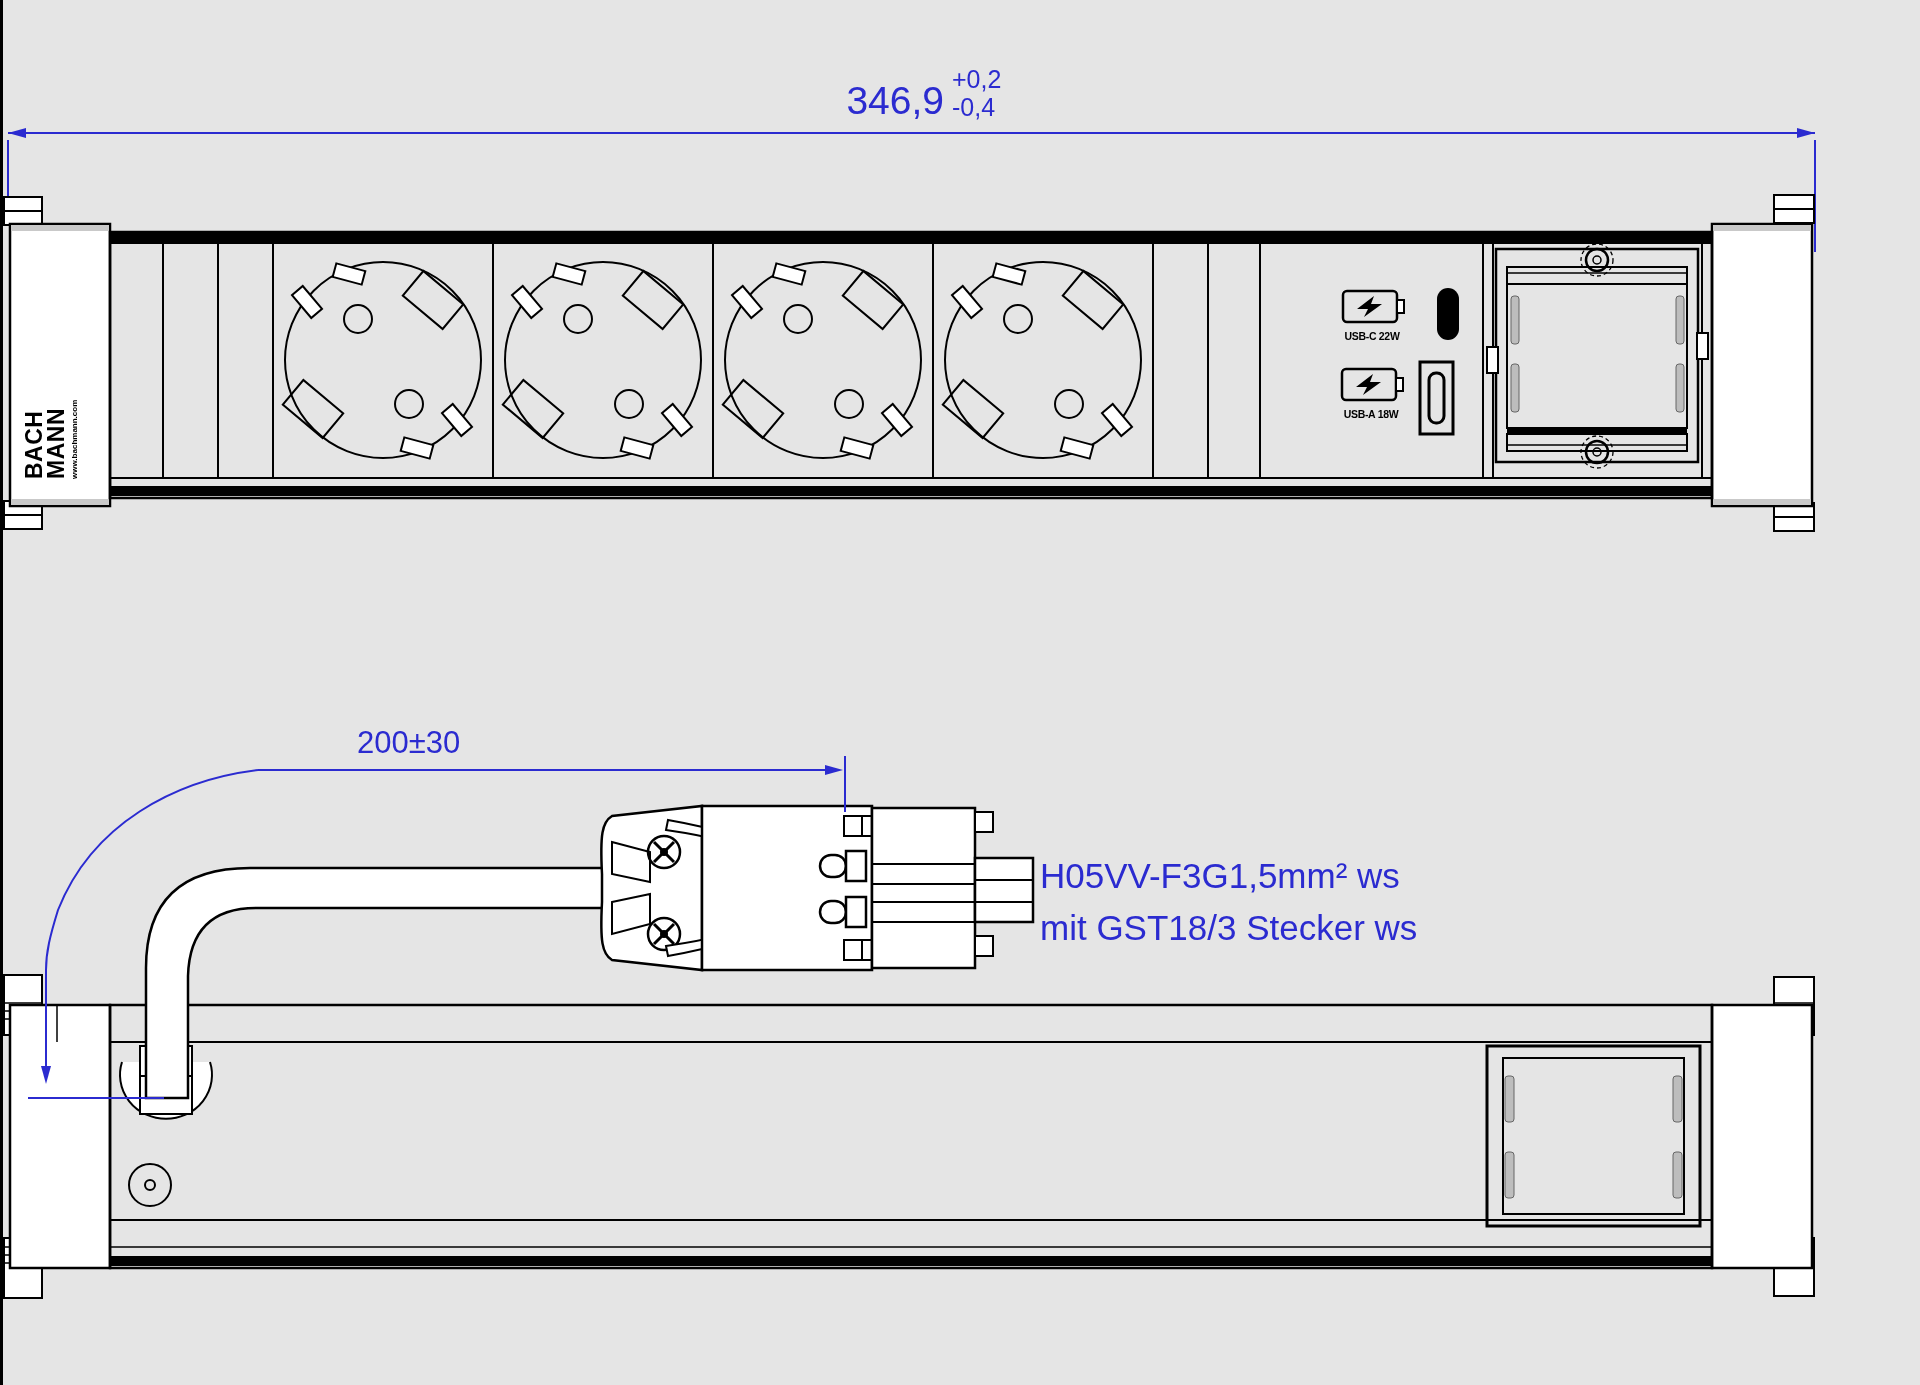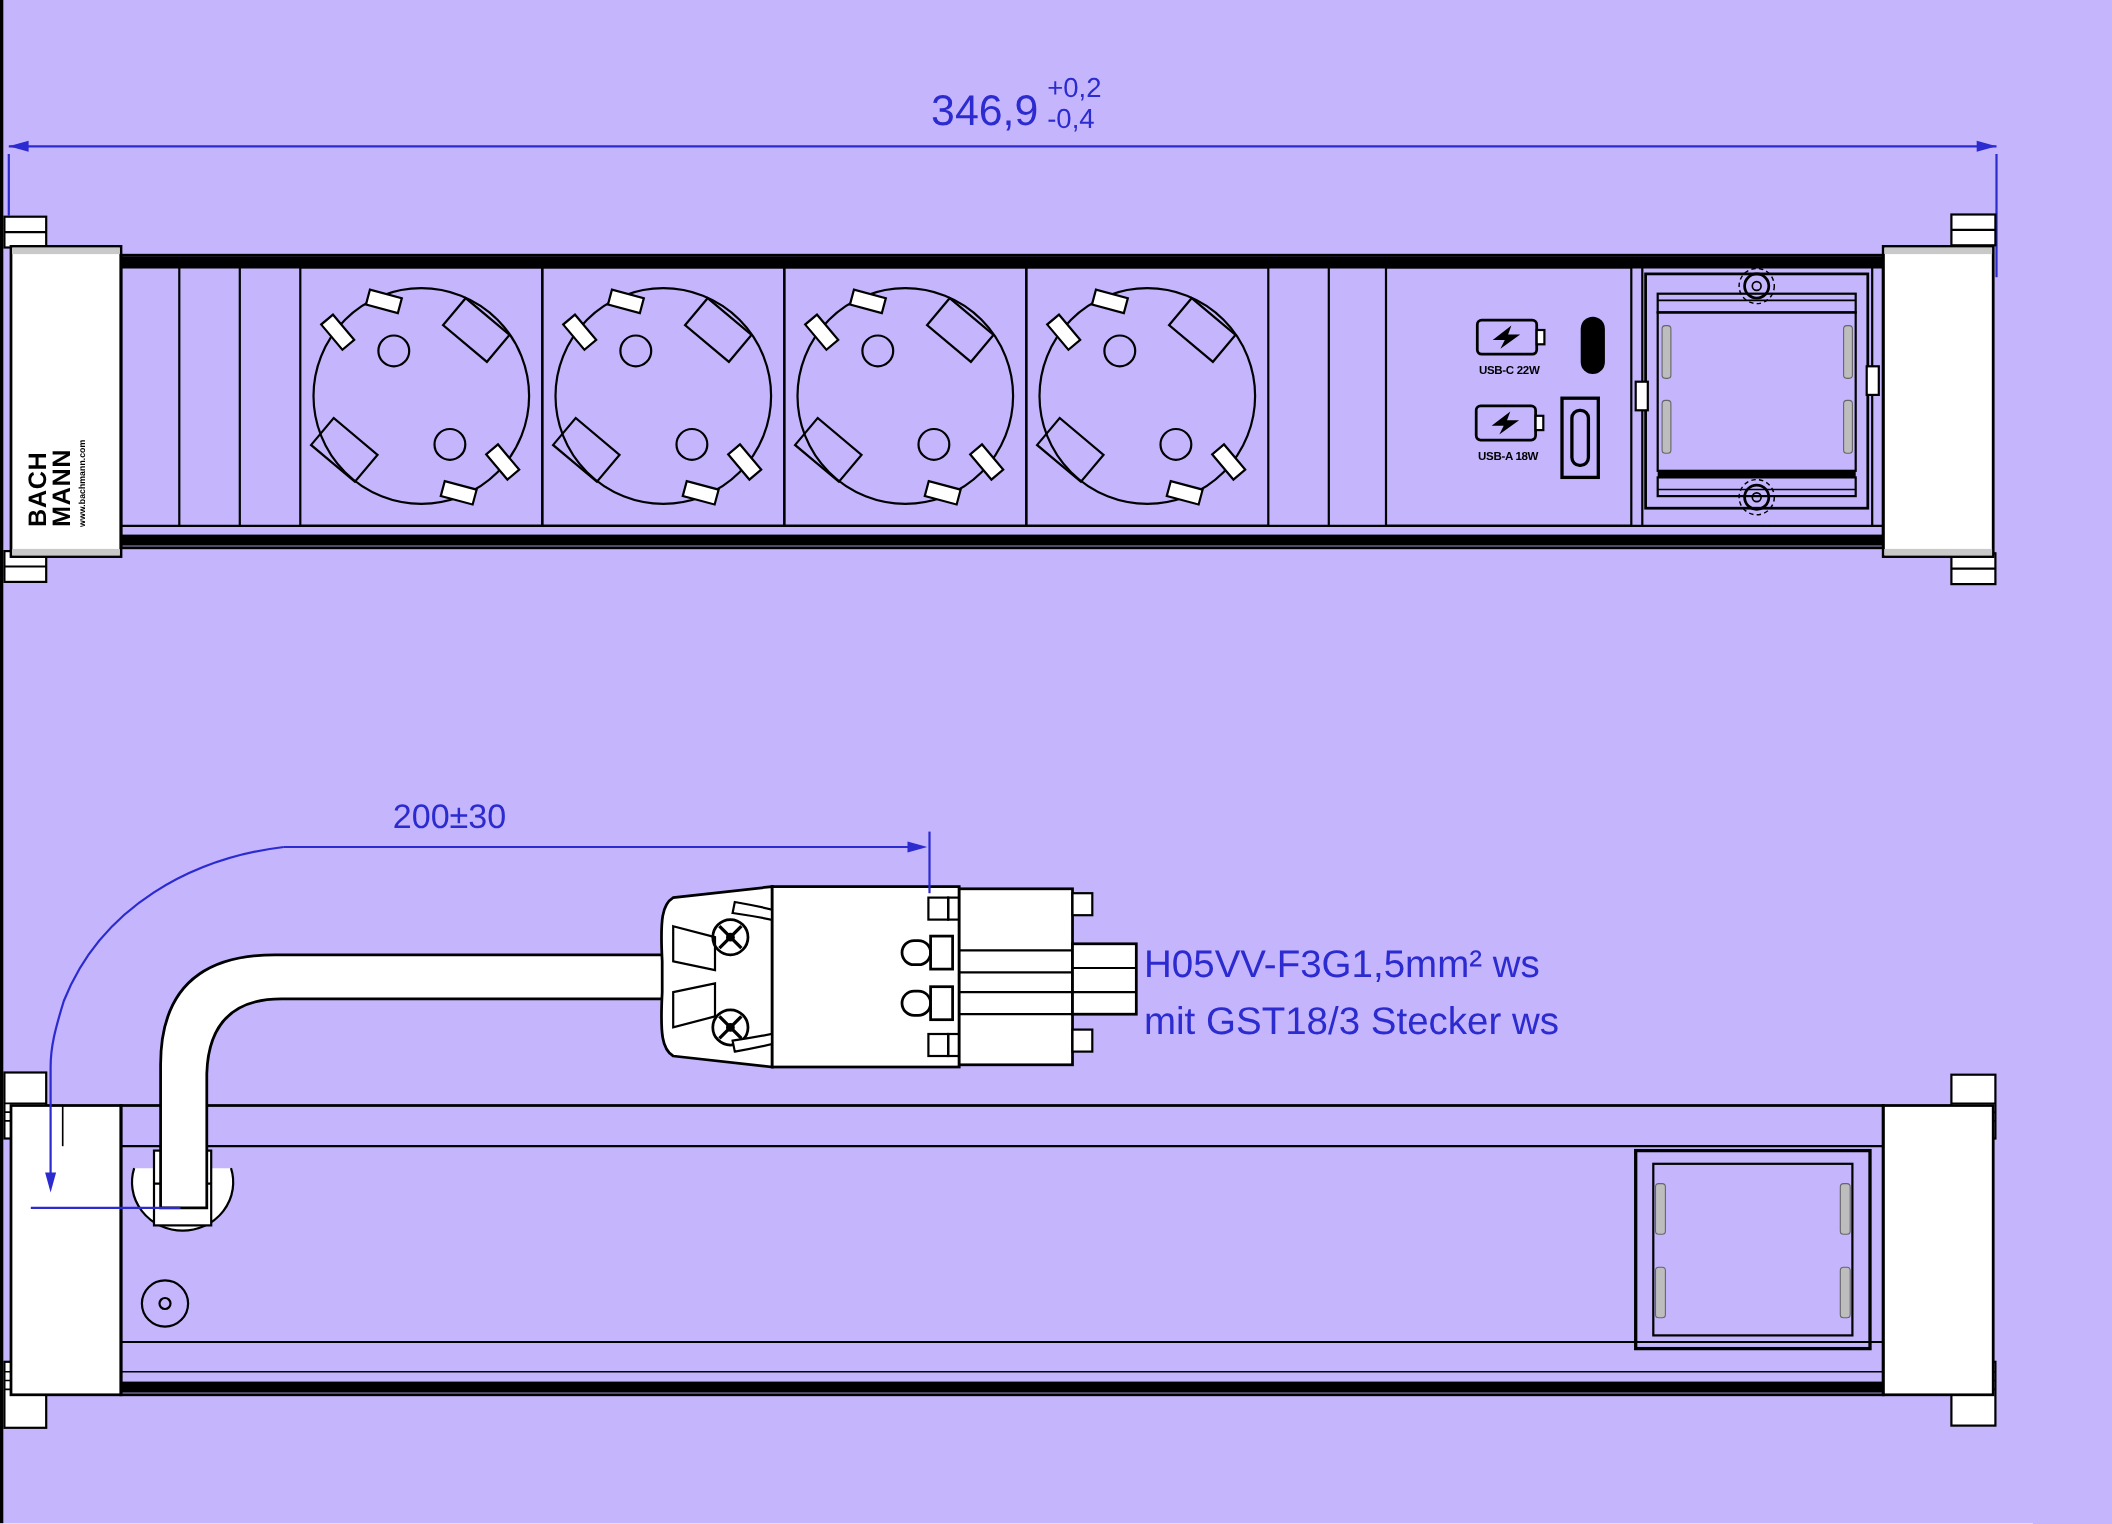--- a/index.html
+++ b/index.html
@@ -1,16 +1,16 @@
 <!DOCTYPE html>
 <html><head>
 <meta charset="utf-8">
 <style>
   html,body{margin:0;padding:0;background:#fff;}
-  .stage{position:relative;width:1920px;height:1385px;background:#c4b5fd;overflow:hidden;}
+  .stage{position:relative;width:1920px;height:1385px;background:#e5e5e5;overflow:hidden;}
   svg{display:block;}
   .ln{fill:none;stroke:#000;stroke-width:2;}
   .ln15{fill:none;stroke:#000;stroke-width:1.5;}
   .ln25{fill:none;stroke:#000;stroke-width:2.5;}
   .ln3{fill:none;stroke:#000;stroke-width:3;}
   .lnw{fill:#fff;stroke:#000;stroke-width:2;}
   .lnw25{fill:#fff;stroke:#000;stroke-width:2.5;}
   .fillb{fill:#000;stroke:none;}
   .gray{fill:#c9c9c9;stroke:none;}
   .clipgray{fill:#bdbdbd;stroke:#666;stroke-width:1;}

